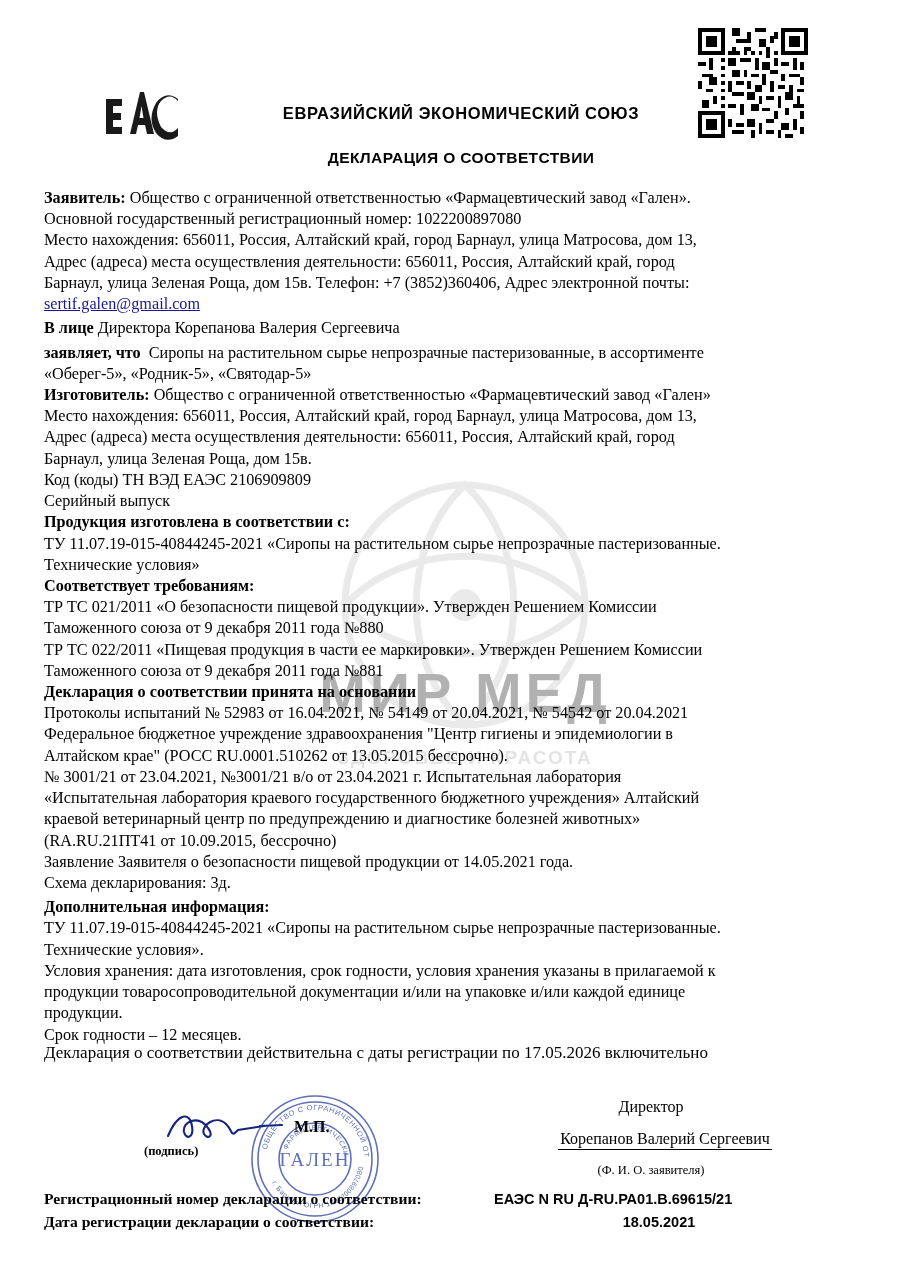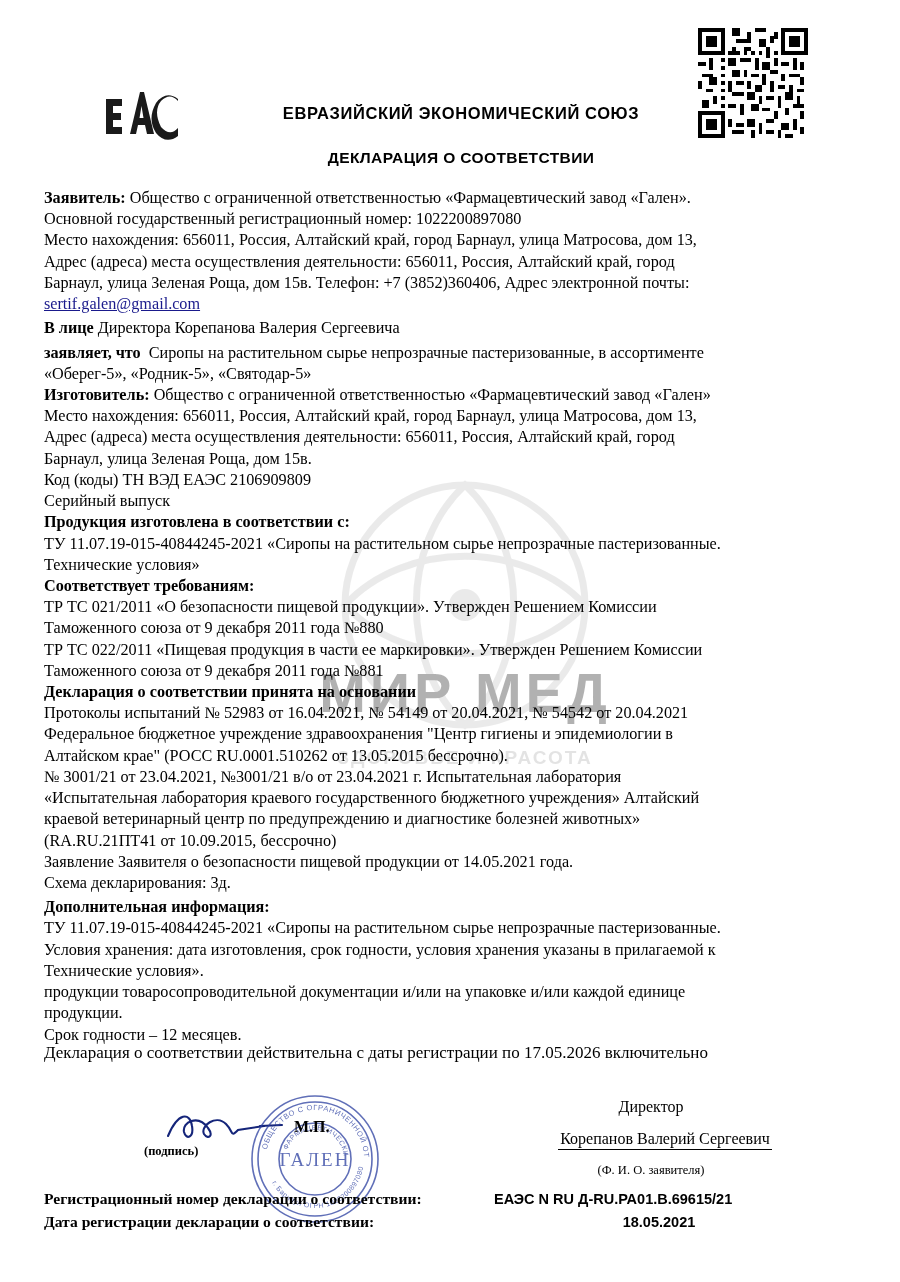--- a/index.html
+++ b/index.html
@@ -425,22 +425,22 @@
     <p class="para">«Испытательная лаборатория краевого государственного бюджетного учреждения» Алтайский</p>
     <p class="para">краевой ветеринарный центр по предупреждению и диагностике болезней животных»</p>
     <p class="para">(RA.RU.21ПТ41 от 10.09.2015, бессрочно)</p>
     <p class="para">Заявление Заявителя о безопасности пищевой продукции от 14.05.2021 года.</p>
     <p class="para">Схема декларирования: 3д.</p>
 
     <div class="gap-sm"></div>
 
     <p class="para b">Дополнительная информация:</p>
     <p class="para">ТУ 11.07.19-015-40844245-2021 «Сиропы на растительном сырье непрозрачные пастеризованные.</p>
+    <p class="para">Технические условия».</p>
     <p class="para">Условия хранения: дата изготовления, срок годности, условия хранения указаны в прилагаемой к</p>
-    <p class="para">Технические условия».</p>
     <p class="para">продукции товаросопроводительной документации и/или на упаковке и/или каждой единице</p>
     <p class="para">продукции.</p>
     <p class="para">Срок годности – 12 месяцев.</p>
   </div>
 
   <div class="footer">
     <div class="valid-line">Декларация о соответствии действительна с даты регистрации по 17.05.2026 включительно</div>
   </div>
 
   <div class="sig-zone">

